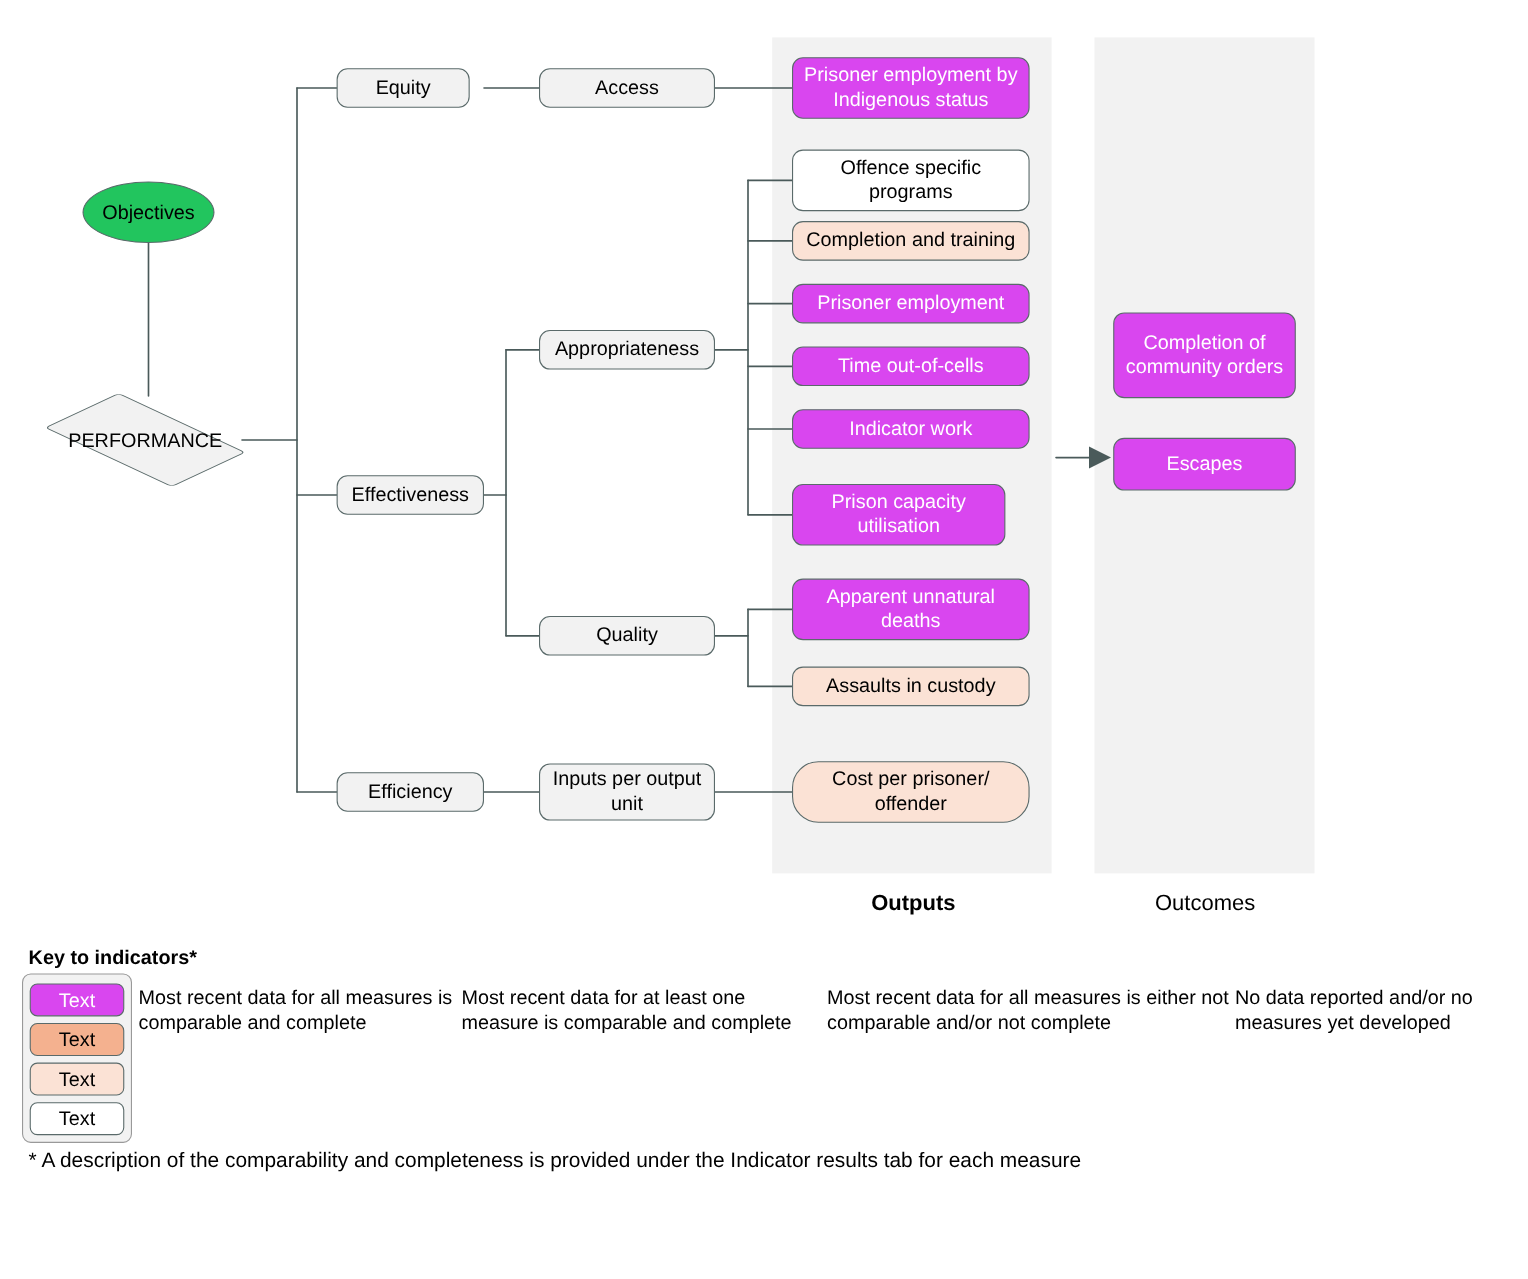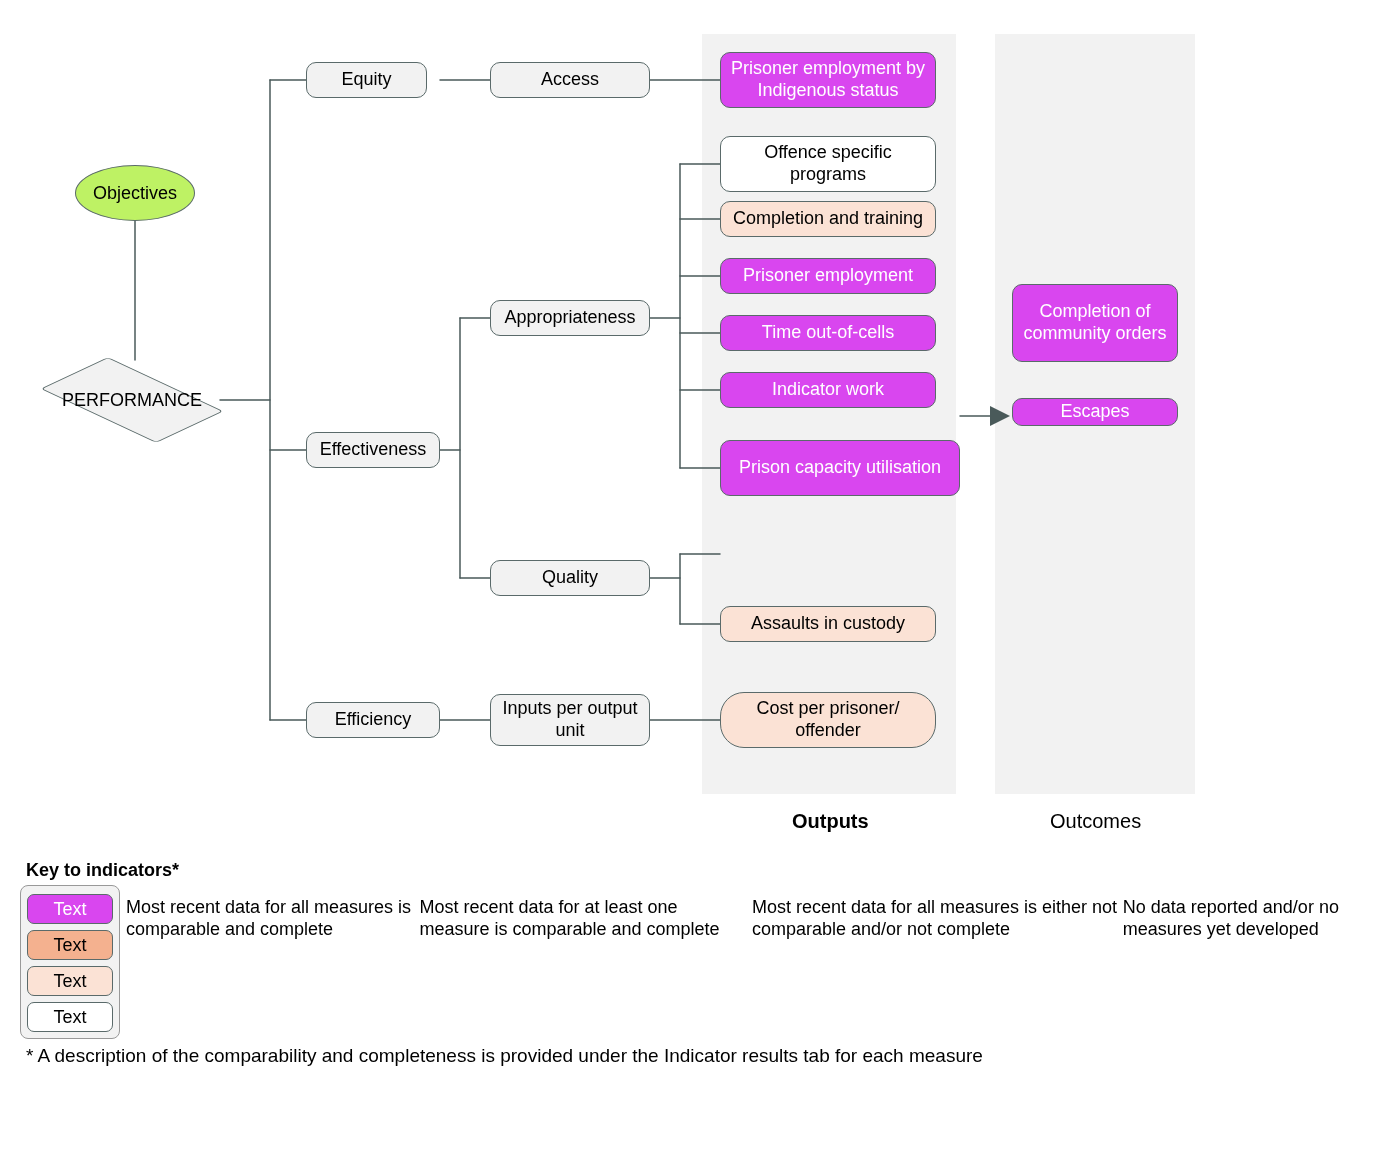--- a/index.html
+++ b/index.html
@@ -29,21 +29,21 @@
     line-height: 1.2;
   }
   .gray { background: #f2f2f2; }
   .orange { background: #d946ef; color: #fff; }
   .lightorange { background: #fbe2d5; color: #000; }
   .white { background: #fff; }
   .ellipse {
     position: absolute;
     border: 1px solid #5a6a6a;
     border-radius: 50%;
-    background: #bef264;
+    background: #22c55e;
     display: flex;
     align-items: center;
     justify-content: center;
   }
   .diamond-wrap {
     position: absolute;
     display: flex;
     align-items: center;
     justify-content: center;
   }
@@ -211,36 +211,39 @@
     </div>
   <div class="node orange" style="left:700px; top:238px; width:216px; height:36px;">
       <span>Prisoner employment</span>
     </div>
   <div class="node orange" style="left:700px; top:295px; width:216px; height:36px;">
       <span>Time out-of-cells</span>
     </div>
   <div class="node orange" style="left:700px; top:352px; width:216px; height:36px;">
       <span>Indicator work</span>
     </div>
-  <div class="node orange" style="left:700px; top:420px; width:240px; height:56px;">
+  <div class="node orange" style="left:700px; top:420px; width:194px; height:56px;">
       <span>Prison capacity utilisation</span>
     </div>
 
+  <div class="node orange" style="left:700px; top:506px; width:216px; height:56px;">
+      <span>Apparent unnatural deaths</span>
+    </div>
   <div class="node lightorange" style="left:700px; top:586px; width:216px; height:36px;">
       <span>Assaults in custody</span>
     </div>
 
   <div class="node lightorange" style="left:700px; top:672px; width:216px; height:56px;border-radius:24px;">
       <span>Cost per prisoner/ offender</span>
     </div>
 
   <div class="node orange" style="left:992px; top:264px; width:166px; height:78px;">
       <span>Completion of community orders</span>
     </div>
-  <div class="node orange" style="left:992px; top:378px; width:166px; height:28px;">
+  <div class="node orange" style="left:992px; top:378px; width:166px; height:48px;">
       <span>Escapes</span>
     </div>
 
   <div class="section-label" style="left:772px; top:790px;font-weight:bold;">Outputs</div>
   <div class="section-label" style="left:1030px; top:790px;">Outcomes</div>
 </div>
 
 <div class="legend">
   <div class="legend-title">Key to indicators*</div>
   <div style="display:flex; align-items:flex-start;">

